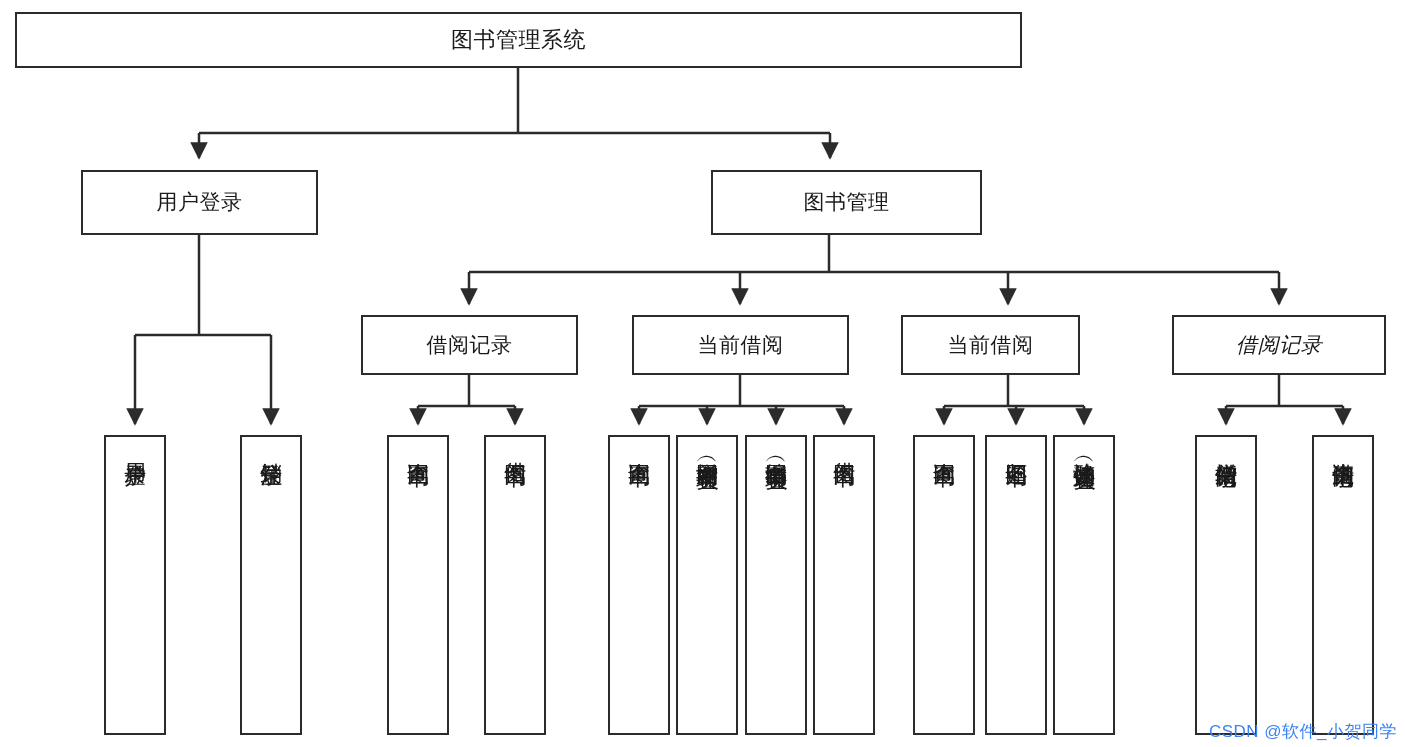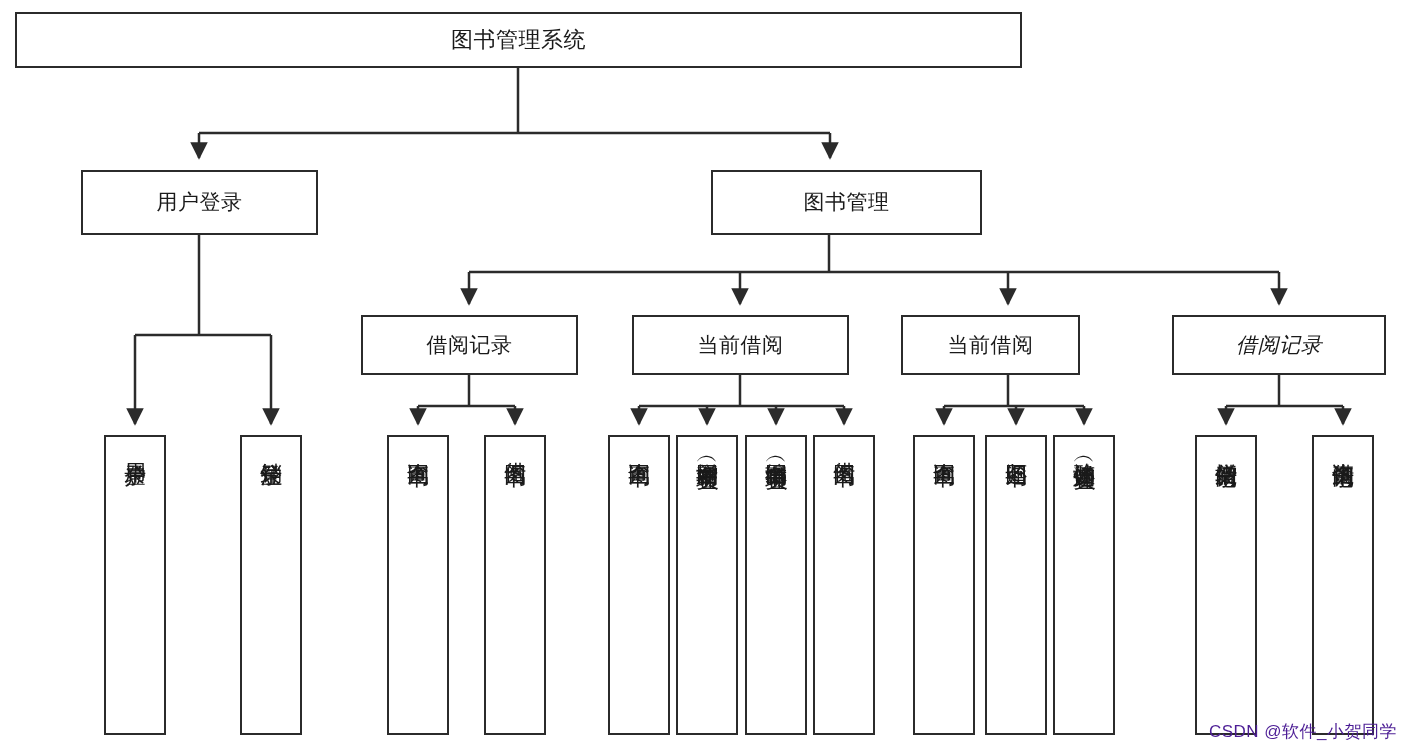--- a/index.html
+++ b/index.html
@@ -57,21 +57,21 @@
     line-height: 1.02;
     letter-spacing: 1px;
     white-space: nowrap;
   }
   .node.root .label { font-size: 22px; }
   .watermark {
     position: absolute;
     right: 8px;
     bottom: 4px;
     font-size: 17px;
-    color: #4c1d95;
+    color: #3b82f6;
     white-space: nowrap;
     letter-spacing: 0.5px;
   }
 </style>
 </head>
 <body>
 
 <div id="canvas">
 
   <svg class="wires" viewBox="0 0 1405 747" xmlns="http://www.w3.org/2000/svg">

